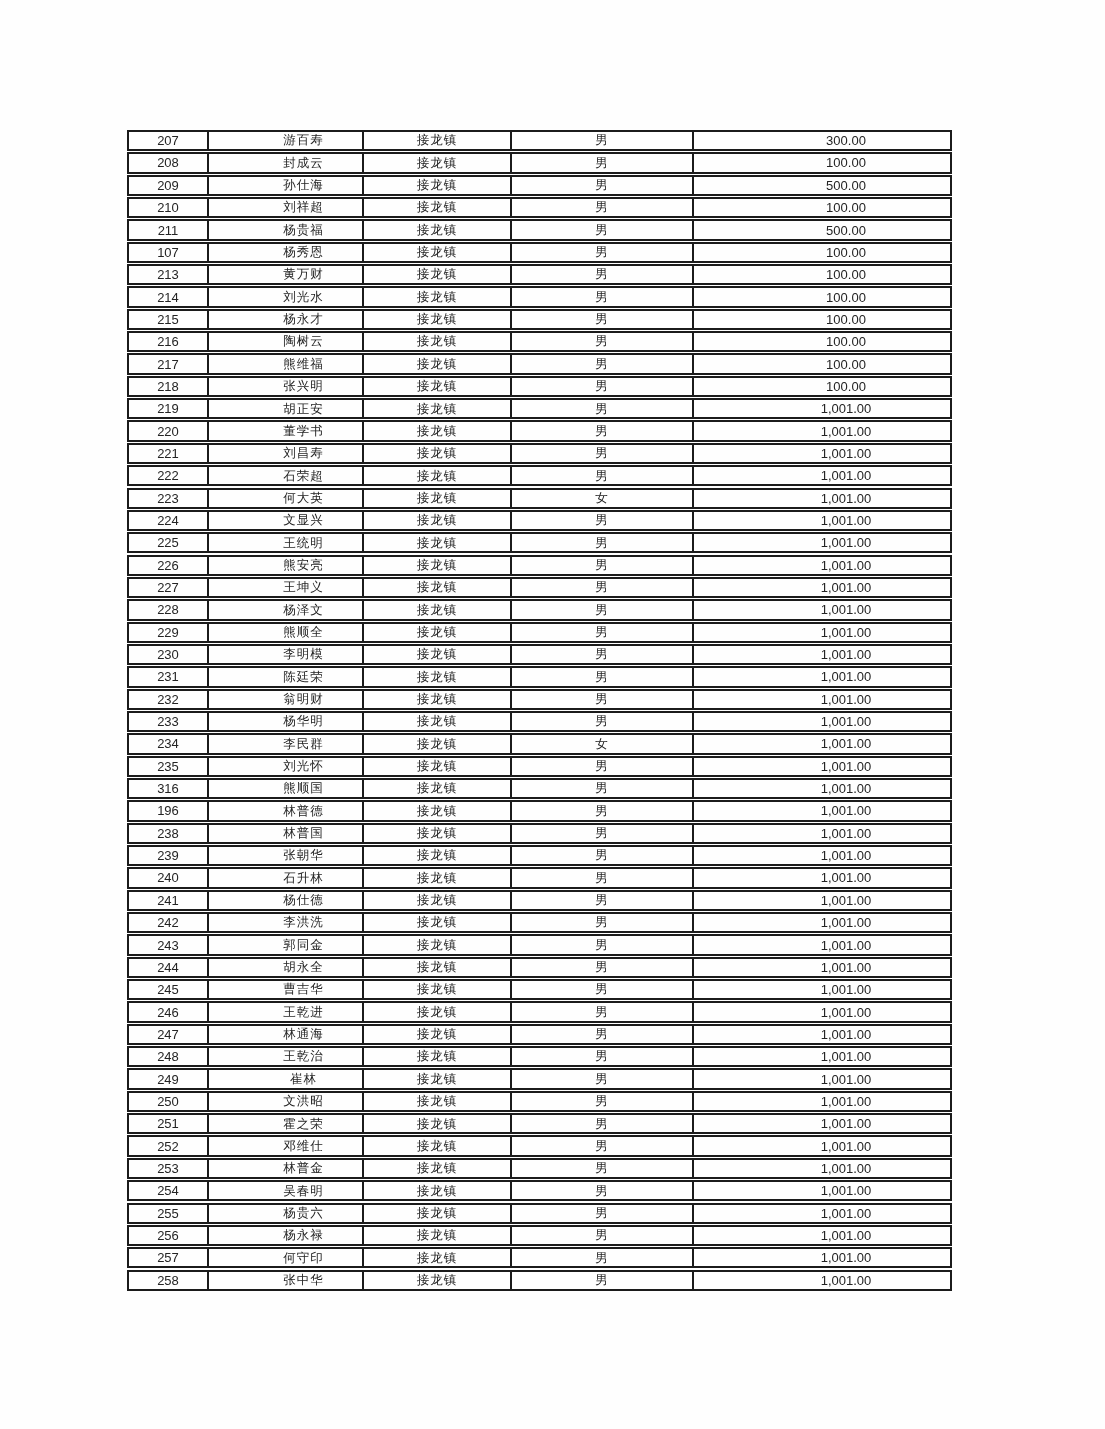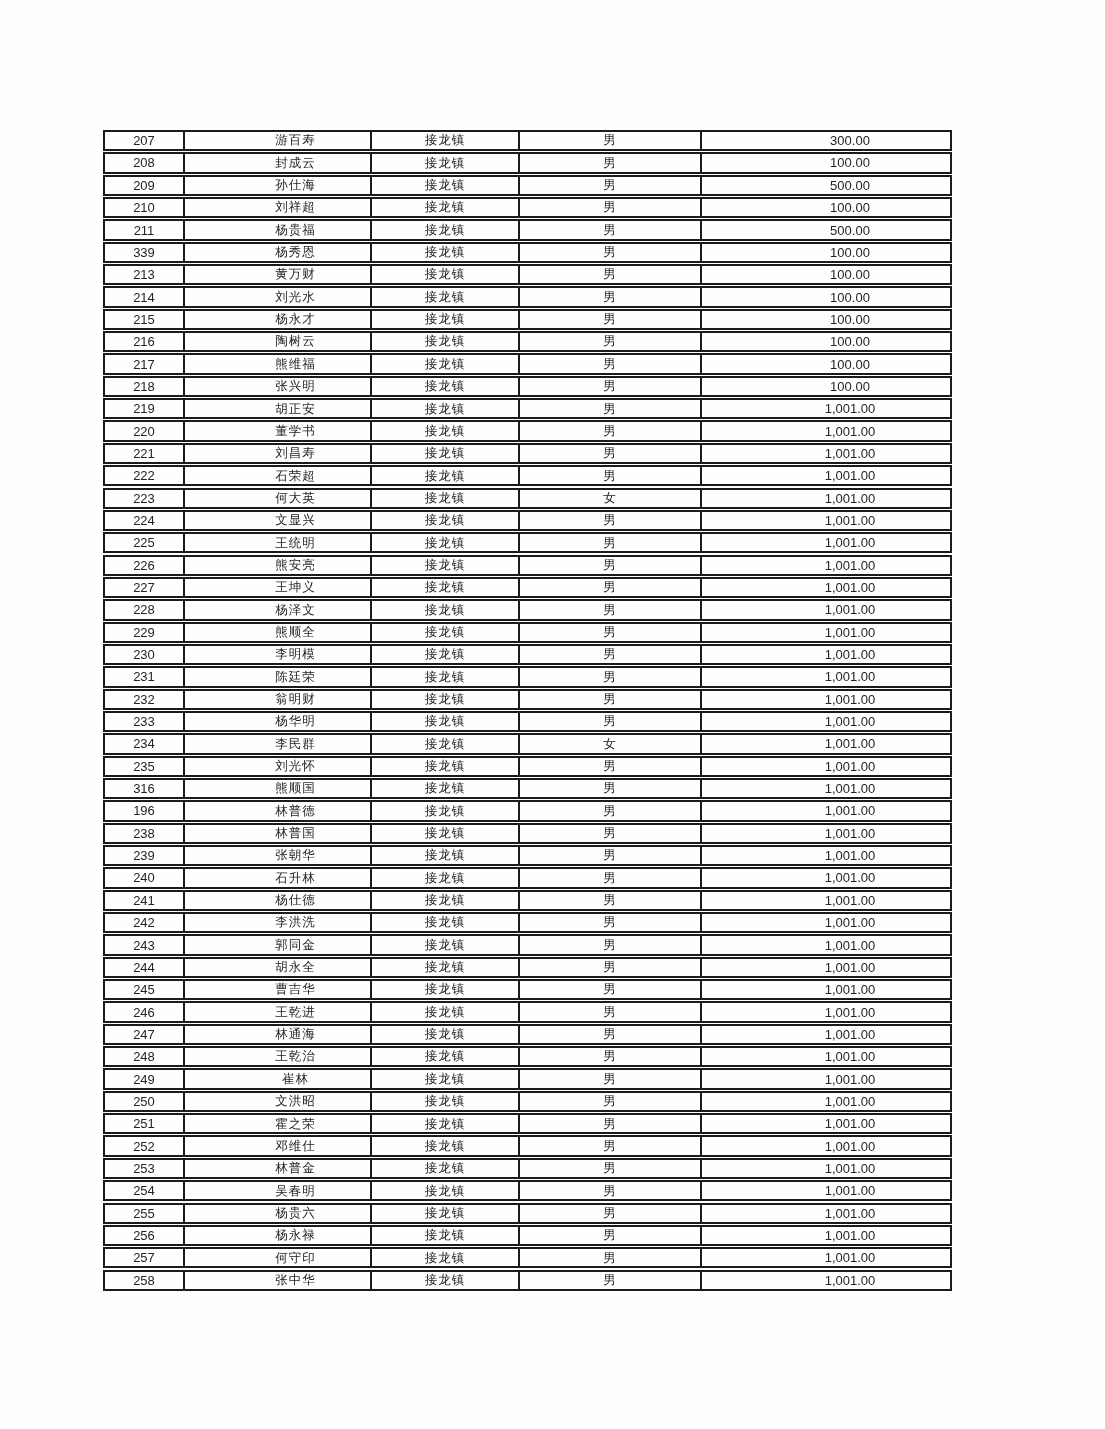--- a/index.html
+++ b/index.html
@@ -21,40 +21,41 @@
     top: 130px;
     width: 849px;
   }
   .row {
     box-sizing: border-box;
     display: flex;
     height: 21.3px;
     margin-bottom: 1.05px;
     border: 2px solid #1b1b1b;
     background: #fefefe;
+    margin-left: 24px;
   }
   .cell {
     box-sizing: border-box;
     display: flex;
     align-items: center;
     justify-content: center;
     border-right: 2px solid #1b1b1b;
     color: #242424;
     font-size: 12.5px;
     line-height: 1;
     white-space: nowrap;
     overflow: hidden;
     letter-spacing: 1px;
   }
   .cell.num {
     font-size: 13px;
     letter-spacing: 0;
   }
   .c0 { width: 80px; }
-  .c1 { width: 187px; padding-left: 36px; }
+  .c1 { width: 155px; padding-left: 36px; }
   .c2 { width: 148px; }
   .c3 { width: 182px; }
   .c4 { flex: 1; border-right: none; padding-left: 48px; }
 </style>
 </head>
 <body>
 
 <div class="page">
   <div class="table" id="table-root">
   <div class="row">
@@ -91,21 +92,21 @@
 
   <div class="row">
     <div class="cell c0 num">211</div>
     <div class="cell c1">杨贵福</div>
     <div class="cell c2">接龙镇</div>
     <div class="cell c3">男</div>
     <div class="cell c4 num">500.00</div>
   </div>
 
   <div class="row">
-    <div class="cell c0 num">339</div>
+    <div class="cell c0 num">107</div>
     <div class="cell c1">杨秀恩</div>
     <div class="cell c2">接龙镇</div>
     <div class="cell c3">男</div>
     <div class="cell c4 num">100.00</div>
   </div>
 
   <div class="row">
     <div class="cell c0 num">213</div>
     <div class="cell c1">黄万财</div>
     <div class="cell c2">接龙镇</div>

